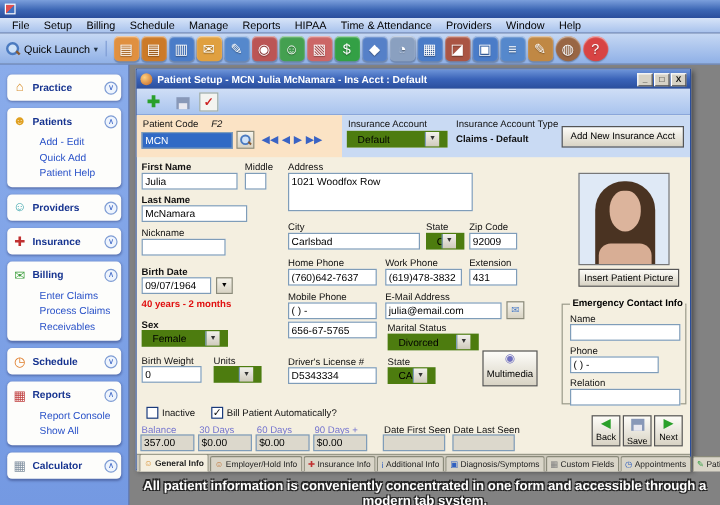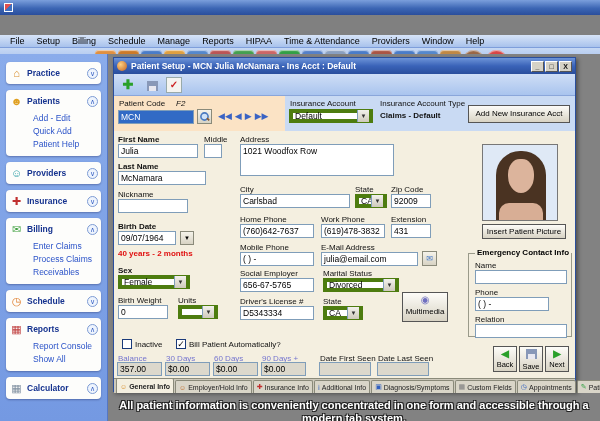--- a/index.html
+++ b/index.html
@@ -7,21 +7,21 @@
   body { font-family:"Liberation Sans", sans-serif; font-size:9px; color:#000; }
   .screen { position:relative; width:600px; height:421px; background:#808080; }
 
   
   .titlebar { height:15px; background:linear-gradient(180deg,#7b9fdc 0%,#3c66b4 55%,#2a4e9c 100%);
     display:flex; align-items:center; padding:0 4px; }
   .titlebar .app-ico { width:9px; height:9px; background:linear-gradient(135deg,#e05050 50%,#4070c0 50%); margin-right:4px; border:1px solid #fff; }
   .titlebar .t-txt { color:#fff; font-weight:bold; font-size:9px; white-space:nowrap; }
 
   
-  .menubar { height:13px; background:linear-gradient(180deg,#d7e4f8,#a8c2ec); display:flex; align-items:center; padding-left:4px; border-bottom:1px solid #7e9edb;margin-top:20px; }
+  .menubar { height:13px; background:linear-gradient(180deg,#d7e4f8,#a8c2ec); display:flex; align-items:center; padding-left:4px; border-bottom:1px solid #7e9edb; }
   .menubar span { padding:0 6px; font-size:9px; cursor:default; }
 
   
   .toolbar { height:26px; background:linear-gradient(180deg,#c6d8f4,#8fb0e6); display:flex; align-items:center; padding:0 4px; border-bottom:1px solid #6f91cf; }
   .ql { display:flex; align-items:center; gap:3px; padding-right:6px; border-right:1px solid #7e9cd4; margin-right:5px; }
   .mag { position:relative; width:13px; height:13px; display:inline-block; }
   .mag::before { content:""; position:absolute; left:1px; top:1px; width:7px; height:7px; border:2px solid #4a7ac0; border-radius:50%; background:#cfe2f8; }
   .mag::after { content:""; position:absolute; left:9px; top:9px; width:4px; height:2px; background:#8a5a30; transform:rotate(45deg); }
   .ql-txt { font-size:9px; } .ql-arrow { font-size:7px; color:#234; }
   .tb-ico { width:21px; height:21px; border-radius:4px; margin:0 1px; display:flex; align-items:center; justify-content:center;
@@ -54,21 +54,21 @@
 
   
   .form { position:relative; width:461px; height:282px; background:#f4efe0; font-size:8px; }
   .sect-peach { position:absolute; left:0; top:0; width:171px; height:35px; background:#fbe3c5; }
   .sect-blue  { position:absolute; left:171px; top:0; width:290px; height:35px; background:#c9daf3; }
   .lbl { position:absolute; font-size:8px; color:#111; white-space:nowrap; }
   .lbl.b { font-weight:bold; }
   .inp { position:absolute; height:14px; background:#fff; border:1px solid #7f9db9; font-size:8.5px; line-height:12px; padding:0 2px; overflow:hidden; white-space:nowrap; }
   .inp.area { height:32px; white-space:normal; }
   .inp.gray { background:#dcd8cc; }
-  .combo { position:absolute; height:14px; background:#fff; border:4px solid #4d7c0f; display:flex; align-items:center; }
+  .combo { position:absolute; height:14px; background:#fff; border:7px solid #4d7c0f; display:flex; align-items:center; }
   .combo .cv { flex:1; font-size:8.5px; padding:0 2px; overflow:hidden; white-space:nowrap; }
   .drop { width:12px; height:12px; background:linear-gradient(180deg,#f2f1ec,#cfcabc); border-left:1px solid #7f9db9; font-size:6px; line-height:12px; text-align:center; color:#333; }
   .sqbtn { position:absolute; width:15px; height:15px; background:linear-gradient(180deg,#f5f3ea,#d8d3c4); border:1px solid #8a8a7a; display:flex; align-items:center; justify-content:center; font-size:9px; cursor:pointer; }
   .navs { position:absolute; display:flex; gap:3px; }
   .navs span { color:#3a63c4; font-size:9px; cursor:pointer; }
   .btn { position:absolute; background:linear-gradient(180deg,#fdfcf8,#d8d3c4); border:1px solid #555; font-size:8px; text-align:center; cursor:pointer; }
   .red { position:absolute; color:#e01010; font-size:8px; font-weight:bold; }
   .age-lbl { color:#7474cf; }
   .chk { position:absolute; width:10px; height:10px; background:#fff; border:1px solid #1a3a7a; font-size:9px; line-height:9px; text-align:center; color:#111; cursor:pointer; }
   .fset { position:absolute; border:1px solid #9a9a8a; }
@@ -310,21 +310,21 @@
 
           <span class="lbl" style="left:126px;top:147px">Mobile Phone</span>
           <div class="inp" style="left:126px;top:156px;width:74px">(  )    -</div>
           <span class="lbl" style="left:207px;top:147px">E-Mail Address</span>
           <div class="inp" style="left:207px;top:156px;width:97px">julia@email.com</div>
           <div class="sqbtn" style="left:308px;top:155px">
               <span style="font-size:8px;color:#4a7cc8">✉</span>
             </div>
 
           <span class="lbl" style="left:126px;top:173px">Social Employer</span>
-          <div class="inp" style="left:126px;top:182px;width:74px">656-67-5765</div>
+          <div class="inp" style="left:126px;top:172px;width:74px">656-67-5765</div>
           <span class="lbl" style="left:209px;top:173px">Marital Status</span>
           <div class="combo" style="left:209px;top:182px;width:76px">
             <span class="cv">Divorced</span>
               <span class="drop">▼</span>
           </div>
 
           <span class="lbl" style="left:126px;top:201px">Driver's License #</span>
           <div class="inp" style="left:126px;top:210px;width:74px">D5343334</div>
           <span class="lbl" style="left:209px;top:201px">State</span>
           <div class="combo" style="left:209px;top:210px;width:40px">

